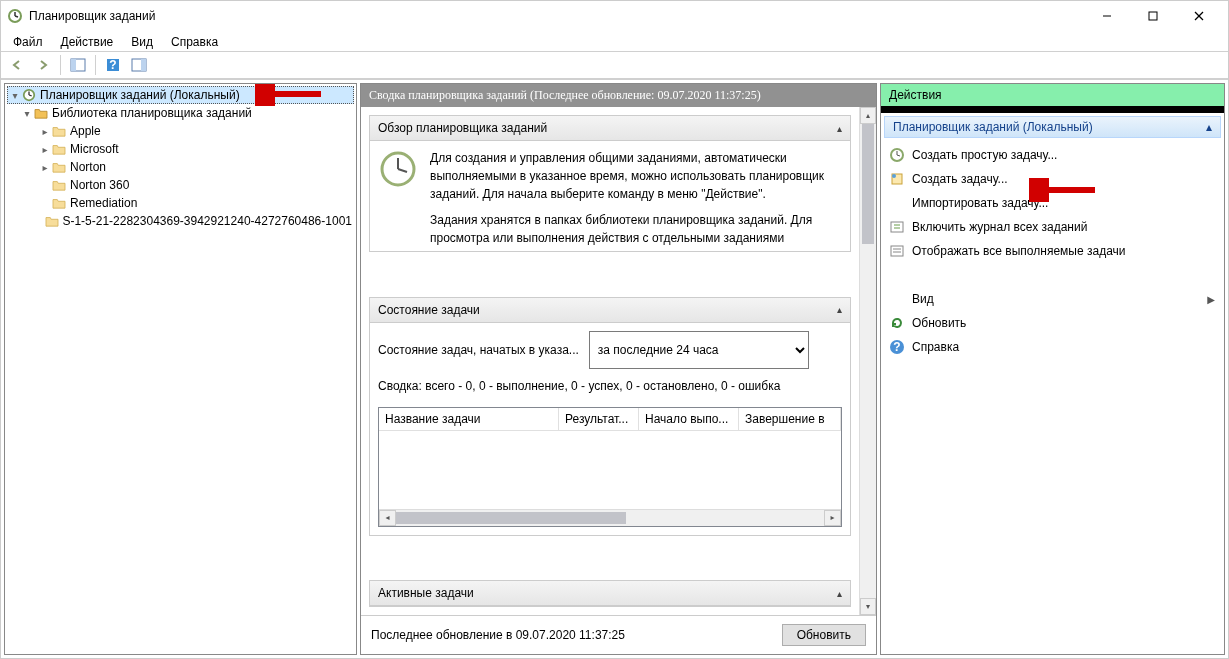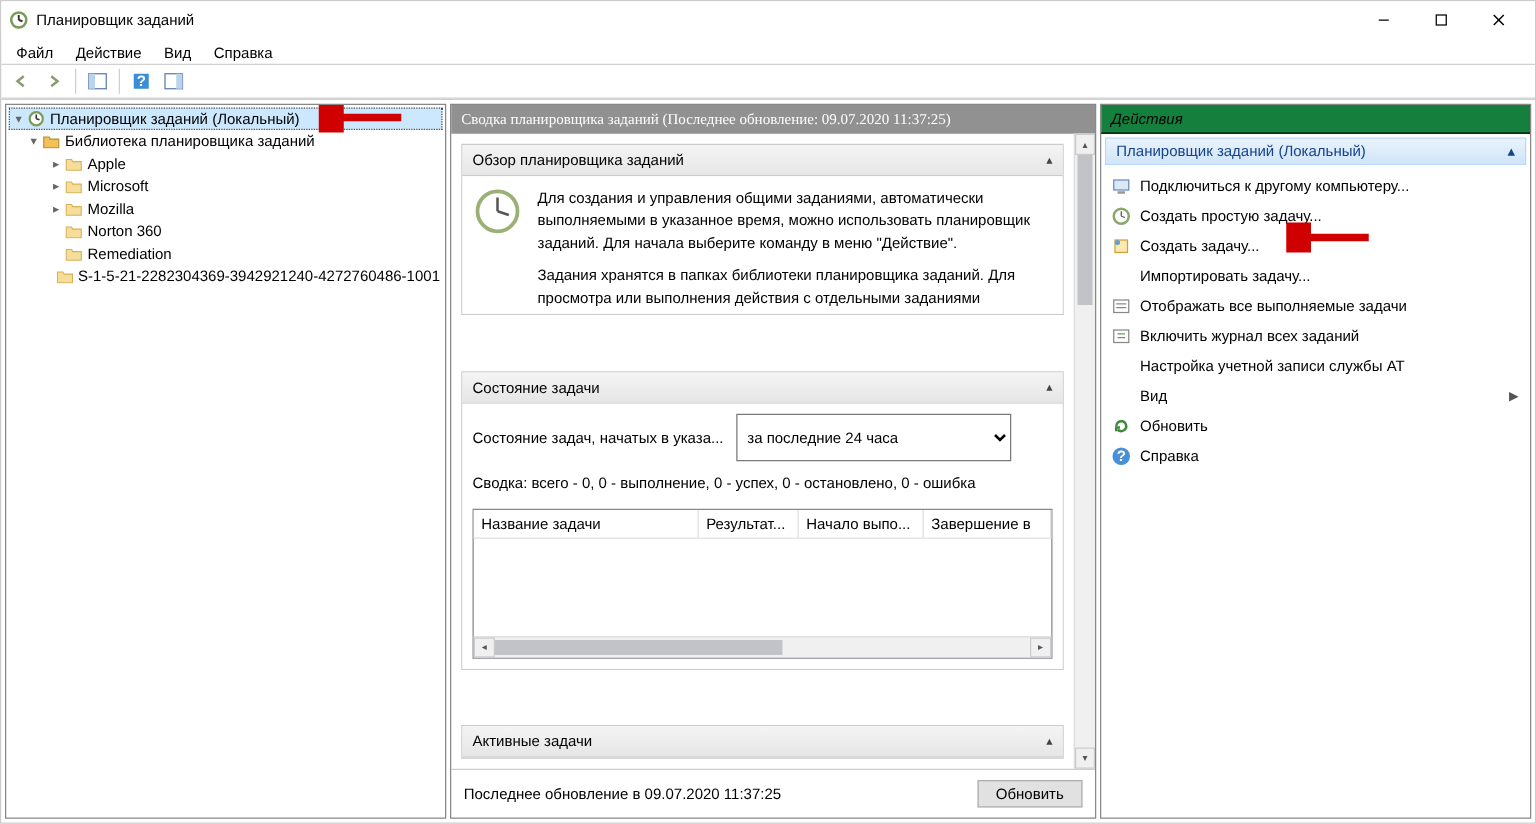--- a/index.html
+++ b/index.html
@@ -65,21 +65,21 @@
 .task-table .tbody { flex: 1; }
 .task-table .hscroll { height: 17px; background: #f0f0f0; border-top: 1px solid #ddd; display: flex; }
 .task-table .hbtn { width: 17px; display: flex; align-items: center; justify-content: center; color: #555; font-size: 8px; border: 1px solid #ccc; }
 .task-table .htrack { flex: 1; position: relative; }
 .task-table .hthumb { position: absolute; top: 2px; bottom: 2px; left: 0; width: 230px; background: #c2c3c9; }
 
 .center-footer { border-top: 1px solid #ccc; padding: 8px 10px; display: flex; align-items: center; justify-content: space-between; }
 button.std { height: 22px; padding: 0 14px; border: 1px solid #adadad; background: #e1e1e1; }
 
 
-.actions-title { padding: 4px 8px; font-weight: normal; border-bottom: 1px solid #000000; background: #15803d; font-style: italic; }
+.actions-title { padding: 4px 8px; font-weight: normal; border-bottom: 7px solid #000000; background: #86efac; }
 .actions-group-hdr { background: linear-gradient(#eaf3fc,#cfe5f9); border: 1px solid #b8d6fb; margin: 3px; padding: 3px 8px; display: flex; justify-content: space-between; align-items: center; color: #15428b; }
 .actions-items { padding: 2px 3px; }
 .action-row { display: flex; align-items: center; height: 24px; padding: 0 6px 0 4px; gap: 6px; cursor: default; }
 .action-row .aicon { width: 18px; height: 18px; display: inline-flex; align-items: center; justify-content: center; }
 .action-row .alabel { flex: 1; white-space: nowrap; overflow: hidden; }
 .action-row .arrow { color: #555; font-size: 10px; }
 
 
 .arrow-annot { position: absolute; pointer-events: none; }
 .arrow-annot svg { display: block; }
@@ -200,21 +200,21 @@
           </span>
           <span>Microsoft</span>
         </div>
       <div class="tree-row ind2">
           <span class="ex">▸</span>
           <span class="icon folder-icon">
             <svg viewBox="0 0 16 14">
               <path d="M1 3h5l1 2h8v8H1z" fill="#f7dd9a" stroke="#d6b35a"></path>
             </svg>
           </span>
-          <span>Mozilla</span>
+          <span>Norton</span>
         </div>
       <div class="tree-row ind2">
           <span class="ex"></span>
           <span class="icon folder-icon">
             <svg viewBox="0 0 16 14">
               <path d="M1 3h5l1 2h8v8H1z" fill="#f7dd9a" stroke="#d6b35a"></path>
             </svg>
           </span>
           <span>Norton 360</span>
         </div>
@@ -333,29 +333,20 @@
 
   <div class="pane-actions" style="position:relative;">
     <div class="actions-title">Действия</div>
     <div class="actions-group-hdr">
       <span>Планировщик заданий (Локальный)</span>
       <span class="chev">▴</span>
     </div>
     <div class="actions-items">
       <div class="action-row">
           <span class="aicon">
-            <svg width="16" height="14">
-              <rect x="2" y="2" width="12" height="8" fill="#dbe8f6" stroke="#6b8cb5"></rect>
-              <rect x="5" y="11" width="6" height="2" fill="#999"></rect>
-            </svg>
-          </span>
-          <span class="alabel">Подключиться к другому компьютеру...</span>
-        </div>
-      <div class="action-row">
-          <span class="aicon">
             <svg width="16" height="16">
               <circle cx="8" cy="8" r="6" fill="#fff" stroke="#8aa86a" stroke-width="2"></circle>
               <line x1="8" y1="8" x2="8" y2="4" stroke="#555"></line>
               <line x1="8" y1="8" x2="11" y2="9" stroke="#555"></line>
             </svg>
           </span>
           <span class="alabel">Создать простую задачу...</span>
         </div>
       <div class="action-row">
           <span class="aicon">
@@ -367,38 +358,37 @@
           <span class="alabel">Создать задачу...</span>
         </div>
       <div class="action-row">
           <span class="aicon"></span>
           <span class="alabel">Импортировать задачу...</span>
         </div>
       <div class="action-row">
           <span class="aicon">
             <svg width="16" height="14">
               <rect x="2" y="2" width="12" height="10" fill="#fff" stroke="#888"></rect>
+              <path d="M5 5h6M5 8h6" stroke="#6a9c4b"></path>
+            </svg>
+          </span>
+          <span class="alabel">Включить журнал всех заданий</span>
+        </div>
+      <div class="action-row">
+          <span class="aicon">
+            <svg width="16" height="14">
+              <rect x="2" y="2" width="12" height="10" fill="#fff" stroke="#888"></rect>
               <line x1="4" y1="5" x2="12" y2="5" stroke="#888"></line>
               <line x1="4" y1="8" x2="12" y2="8" stroke="#888"></line>
             </svg>
           </span>
           <span class="alabel">Отображать все выполняемые задачи</span>
         </div>
       <div class="action-row">
-          <span class="aicon">
-            <svg width="16" height="14">
-              <rect x="2" y="2" width="12" height="10" fill="#fff" stroke="#888"></rect>
-              <path d="M5 5h6M5 8h6" stroke="#6a9c4b"></path>
-            </svg>
-          </span>
-          <span class="alabel">Включить журнал всех заданий</span>
-        </div>
-      <div class="action-row">
           <span class="aicon"></span>
-          <span class="alabel">Настройка учетной записи службы AT</span>
         </div>
       <div class="action-row">
           <span class="aicon"></span>
           <span class="alabel">Вид</span>
           <span class="arrow">▶</span>
         </div>
       <div class="action-row">
           <span class="aicon">
             <svg width="16" height="16">
               <path d="M4 8a4 4 0 1 1 1.2 2.8" fill="none" stroke="#3a8a3a" stroke-width="2"></path>

